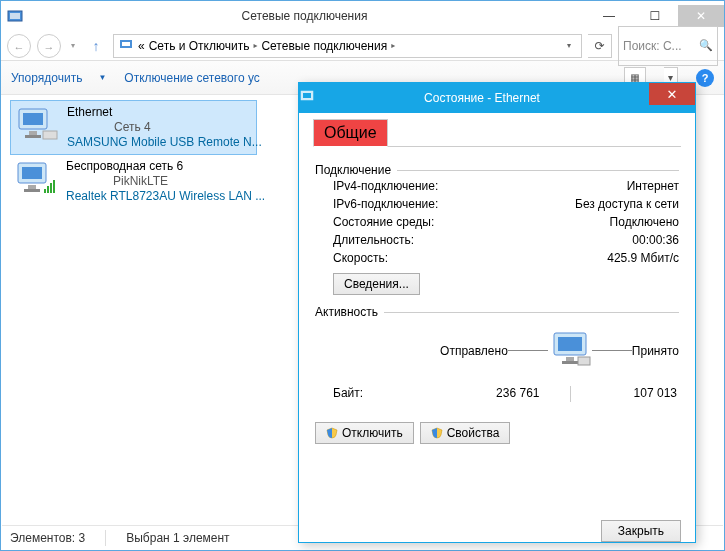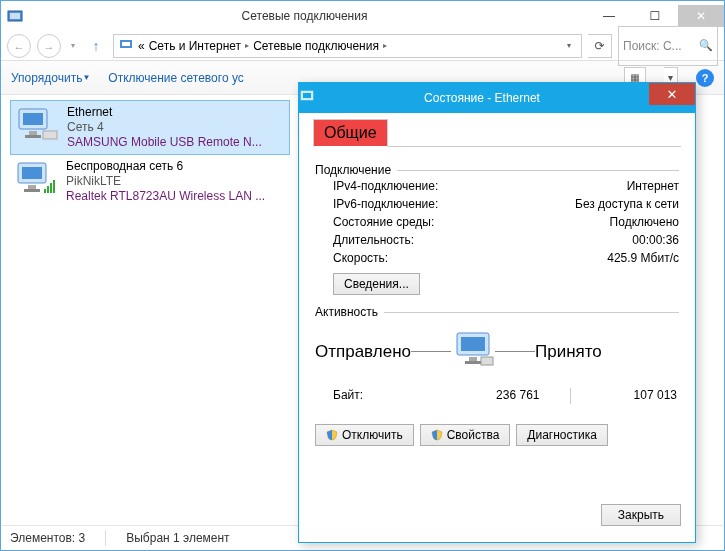--- a/index.html
+++ b/index.html
@@ -20,33 +20,33 @@
 .nav-up { width: 22px; height: 22px; display:flex;align-items:center;justify-content:center;color:#5a8fd6;font-size:14px; }
 .addressbar { flex: 1; height: 24px; border: 1px solid #ccc; background: #fff; display: flex; align-items: center; padding: 0 4px; font-size: 12px; gap: 4px; }
 .addressbar .chev { color: #666; font-size: 8px; }
 .addressbar .lnk { color: #000; white-space: nowrap; }
 .addressbar .dd { width: 16px; text-align:center; color:#666; font-size:8px; }
 .refresh { width: 24px; height: 24px; border: 1px solid #ccc; border-left: none; display:flex;align-items:center;justify-content:center;color:#555;font-size:12px; }
 .searchbox { width: 100px; height: 40px; border: 1px solid #ccc; display:flex;align-items:center;padding:0 4px;color:#888;font-size:12px; }
 .searchbox .si { margin-left:auto; font-size:11px; }
 
 .toolbar { height: 34px; background: linear-gradient(#fcfcfc,#f5f5f5); border-bottom: 1px solid #e5e5e5; display: flex; align-items: center; padding: 0 10px; gap: 18px; font-size: 12px; color: #1a63b4; }
-.toolbar .item { display:flex;align-items:center;gap:0; }
+.toolbar .item { display:flex;align-items:center;gap:16px; }
 .toolbar .spacer { flex:1; }
 .toolbar .iconbtn { width: 22px; height: 22px; border: 1px solid #ccc; background: #fff; display:flex;align-items:center;justify-content:center;font-size:10px;color:#555; }
 .toolbar .help { width: 18px; height: 18px; border-radius:50%; background:#2b8aef;color:#fff;display:flex;align-items:center;justify-content:center;font-size:11px;font-weight:bold;border:none; }
 
 .content { position: absolute; left: 1px; right: 1px; top: 95px; bottom: 26px; background: #fff; padding: 4px 8px; }
-.conn-item { display: flex; align-items: flex-start; gap: 8px; padding: 4px; width: 280px; }
+.conn-item { display: flex; align-items: flex-start; gap: 8px; padding: 4px; width: 247px; }
 .conn-item.sel { background: #cfe8fc; border:1px solid #7dbef0; }
 .conn-icon { width: 44px; height: 38px; }
 .conn-text { font-size: 12px; line-height: 15px; }
 .conn-text .name { color: #000; }
-.conn-text .sub { color: #555; }
-.conn-text .dev { color: #701a75; white-space: nowrap; overflow:hidden; text-overflow:ellipsis; max-width: 220px; }
+.conn-text .sub { color: #555; margin-left: 47px; }
+.conn-text .dev { color: #0369a1; white-space: nowrap; overflow:hidden; text-overflow:ellipsis; max-width: 220px; }
 
 .statusbar { position: absolute; left: 1px; right: 1px; bottom: 1px; height: 24px; border-top: 1px solid #e5e5e5; display: flex; align-items: center; padding: 0 8px; font-size: 12px; color: #333; gap: 20px; }
 .statusbar .sep { border-left:1px solid #ddd; height:16px; }
 
 
 .dialog { position: absolute; left: 298px; top: 82px; width: 398px; height: 461px; border: 1px solid #17a6e6; background: #fff; box-shadow: 3px 3px 10px rgba(0,0,0,0.2); }
 .dlg-titlebar { height: 30px; background: #17a6e6; display: flex; align-items: center; color: #fff; }
 .dlg-titlebar .t { flex:1; text-align:center; font-size:12px; }
 .dlg-close { width: 46px; height: 22px; background: #c8453a; color:#fff; display:flex;align-items:center;justify-content:center;font-size:13px; margin-top:-8px; margin-right:0; }
 .dlg-body { padding: 6px 14px 10px 14px; }
@@ -57,30 +57,30 @@
 .group-title { font-size: 12px; display:flex; align-items:center; gap:6px; margin-top:6px;justify-content:center; }
 .group-title .line { flex:1; height:1px; background:#ccc; }
 .kv-row { display:flex; font-size:12px; padding: 2px 0 2px 18px; }
 .kv-row .k { flex:1; }
 .kv-row .v { text-align:right;padding-left:27px; }
 
 .btn { font-size:12px; padding: 3px 10px; border:1px solid #adadad; background:linear-gradient(#f5f5f5,#e8e8e8); display:inline-flex;align-items:center;gap:4px; }
 .btn-row { display:flex; gap:6px; margin-top:6px; margin-left:18px; }
 
 .activity { margin-top: 10px; }
-.activity-graphic { display:flex; align-items:center; justify-content:flex-start; margin-top: 10px; font-size:17px; }
+.activity-graphic { display:flex; align-items:center; justify-content:flex-end; margin-top: 10px; font-size:12px; }
 .activity-graphic .dash { width:40px; height:1px; background:#888; }
 .bytes-row { display:flex; font-size:12px; margin-top:14px; padding: 0 2px 0 18px; }
 .bytes-row .lbl { width: 100px; }
 .bytes-row .sent { flex:1; text-align:right; padding-right: 30px;}
 .bytes-row .vline { width:1px; background:#ccc; height: 16px; }
 .bytes-row .recv { flex:1; text-align:right; }
 
 .dlg-buttons { display:flex; gap:6px; margin-top: 20px; }
-.dlg-footer { position:absolute; right: 14px; bottom: 16px; }
+.dlg-footer { position:absolute; right: 14px; bottom: 0; }
 
 .shield { width:12px;height:12px;display:inline-block; }
 
 </style>
 </head>
 <body>
 
 <div class="main-window">
   <div class="titlebar">
     <span class="icon">
@@ -103,21 +103,21 @@
     <div class="nav-dd">▾</div>
     <div class="nav-up">↑</div>
     <div class="addressbar">
       <span>
         <svg width="16" height="16">
             <rect x="2" y="4" width="12" height="8" fill="#4a90d9"></rect>
             <rect x="4" y="6" width="8" height="4" fill="#fff"></rect>
           </svg>
       </span>
       <span class="lnk">«</span>
-      <span class="lnk">Сеть и Интернет</span>
+      <span class="lnk">Сеть и Отключить</span>
       <span class="chev">▸</span>
       <span class="lnk">Сетевые подключения</span>
       <span class="chev">▸</span>
       <span style="flex:1"></span>
       <span class="dd">▾</span>
     </div>
     <div class="refresh">⟳</div>
     <div class="searchbox">
       <span>Поиск: С...</span>
       <span class="si">🔍</span>
@@ -264,20 +264,19 @@
               </svg></span>
           <span>Отключить</span>
         </button>
         <button class="btn">
           <span class="shield"><svg width="12" height="12">
                 <path d="M6 1 L11 3 L10 8 Q9 11 6 11 Q3 11 2 8 L1 3 Z" fill="#f7c94a" stroke="#c79000" stroke-width="0.5"></path>
                 <path d="M6 1 L6 11 Q3 11 2 8 L1 3 Z" fill="#3b8ae0"></path>
               </svg></span>
           <span>Свойства</span>
         </button>
-        <button class="btn">Диагностика</button>
       </div>
     </div>
   </div>
   <div class="dlg-footer">
     <button class="btn" style="padding:3px 16px;">Закрыть</button>
   </div>
 </div>
 
 </body></html>

